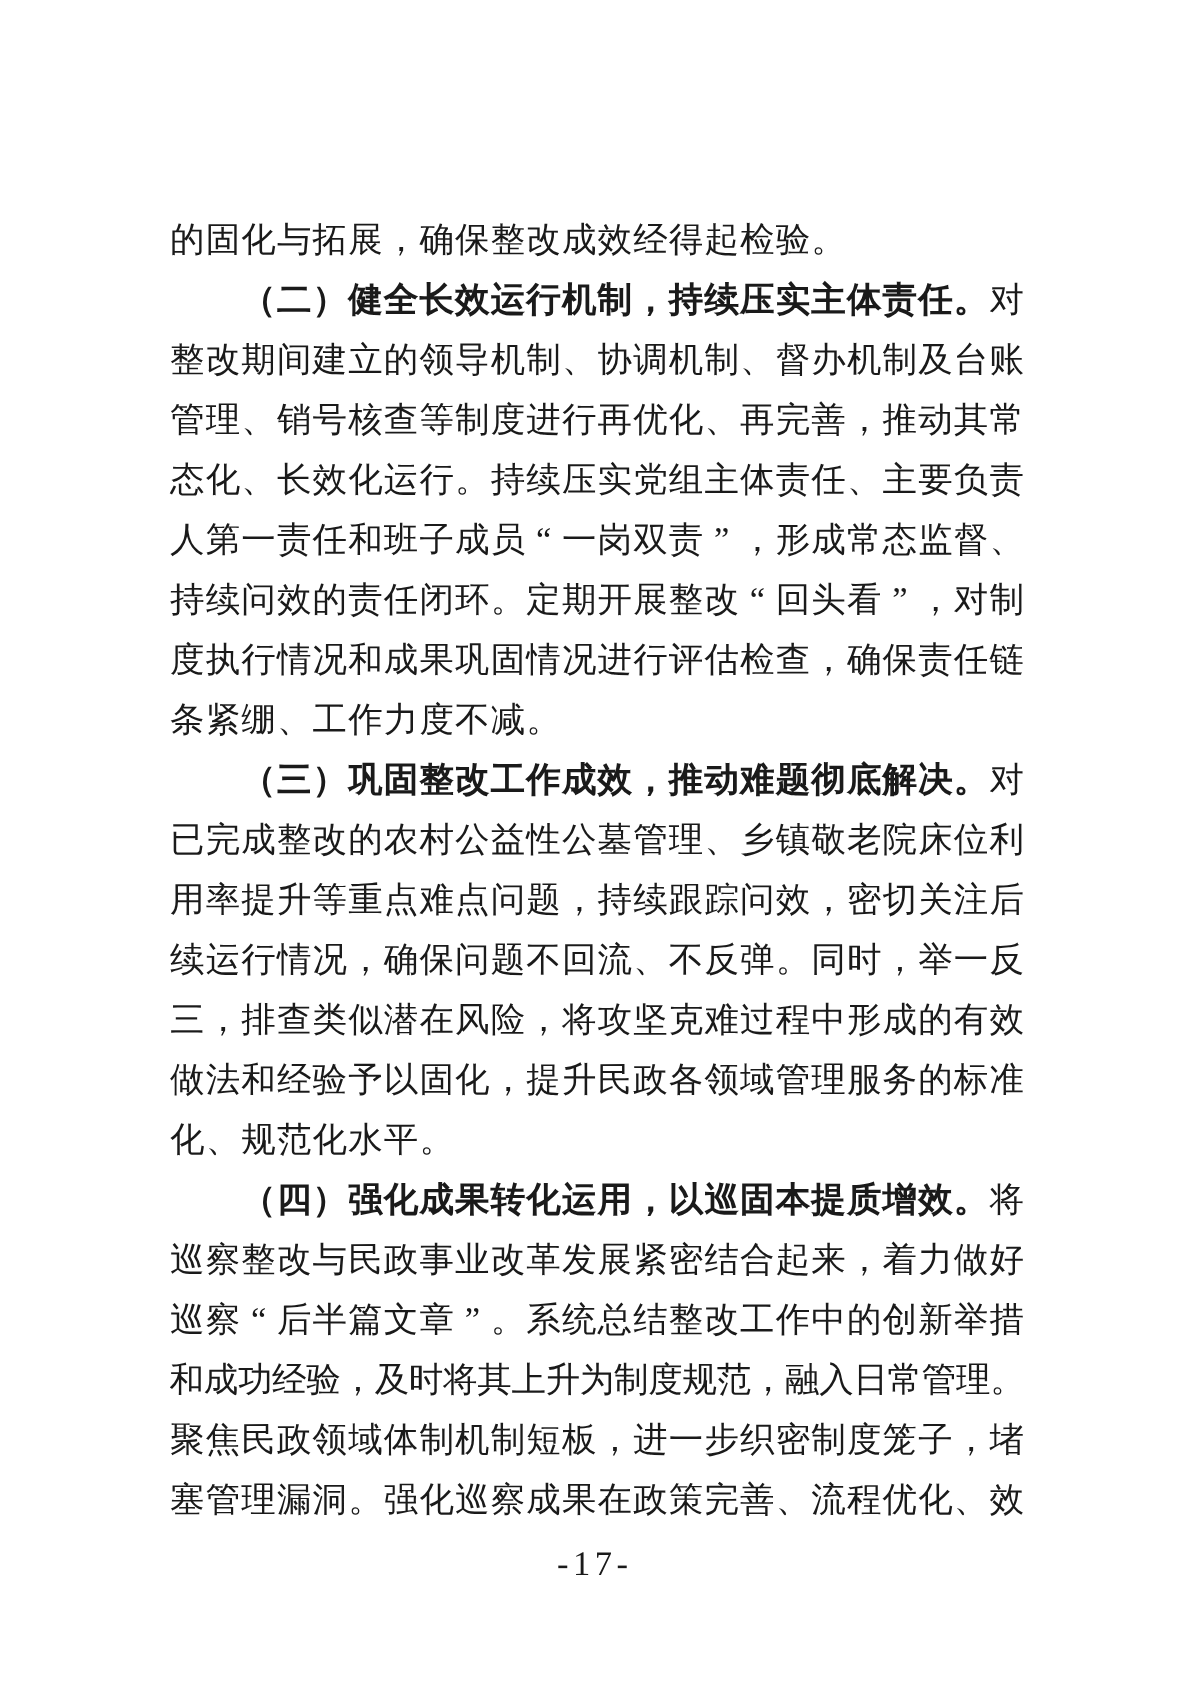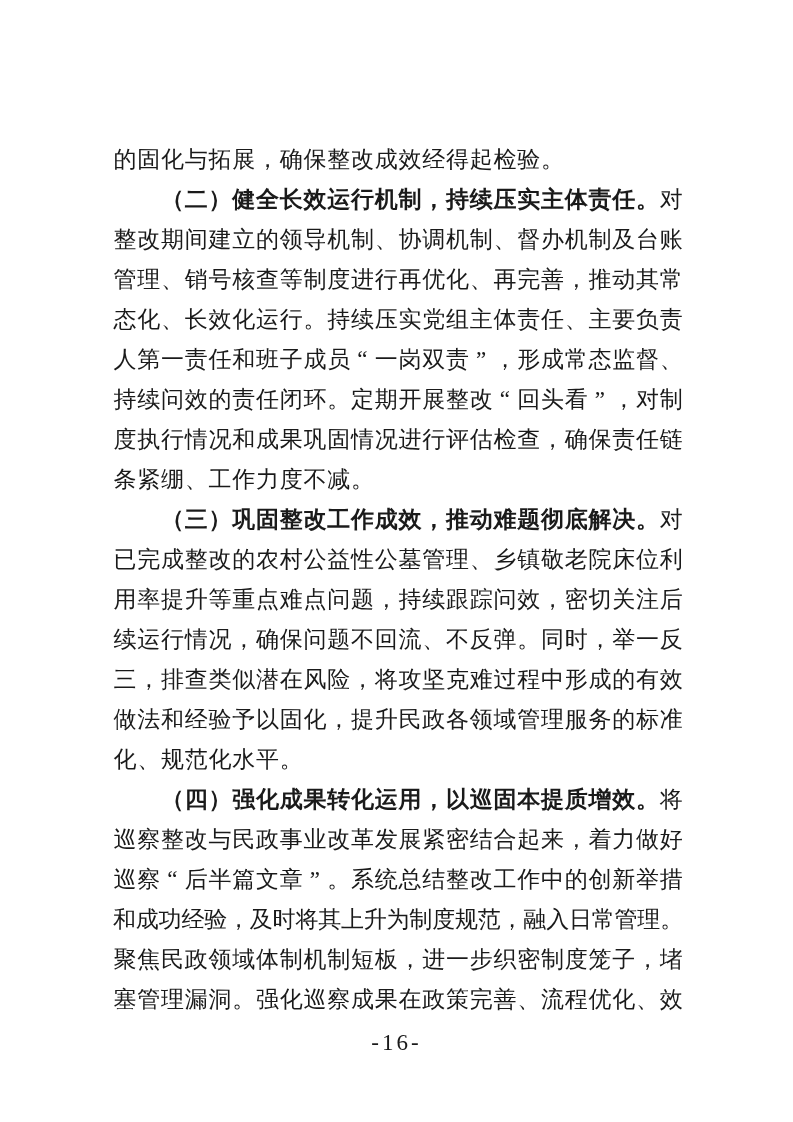--- a/index.html
+++ b/index.html
@@ -588,14 +588,14 @@
         <span class="ch" style="width: 23.75px;">善</span>
         <span class="ch" style="width: 23.75px;">、</span>
         <span class="ch" style="width: 23.75px;">流</span>
         <span class="ch" style="width: 23.75px;">程</span>
         <span class="ch" style="width: 23.75px;">优</span>
         <span class="ch" style="width: 23.75px;">化</span>
         <span class="ch" style="width: 23.75px;">、</span>
         <span class="ch" style="width: 23.75px;">效</span>
       </div>
     </div>
-  <div class="page-num">-16-</div>
+  <div class="page-num">-17-</div>
 </div>
 
 </body></html>

